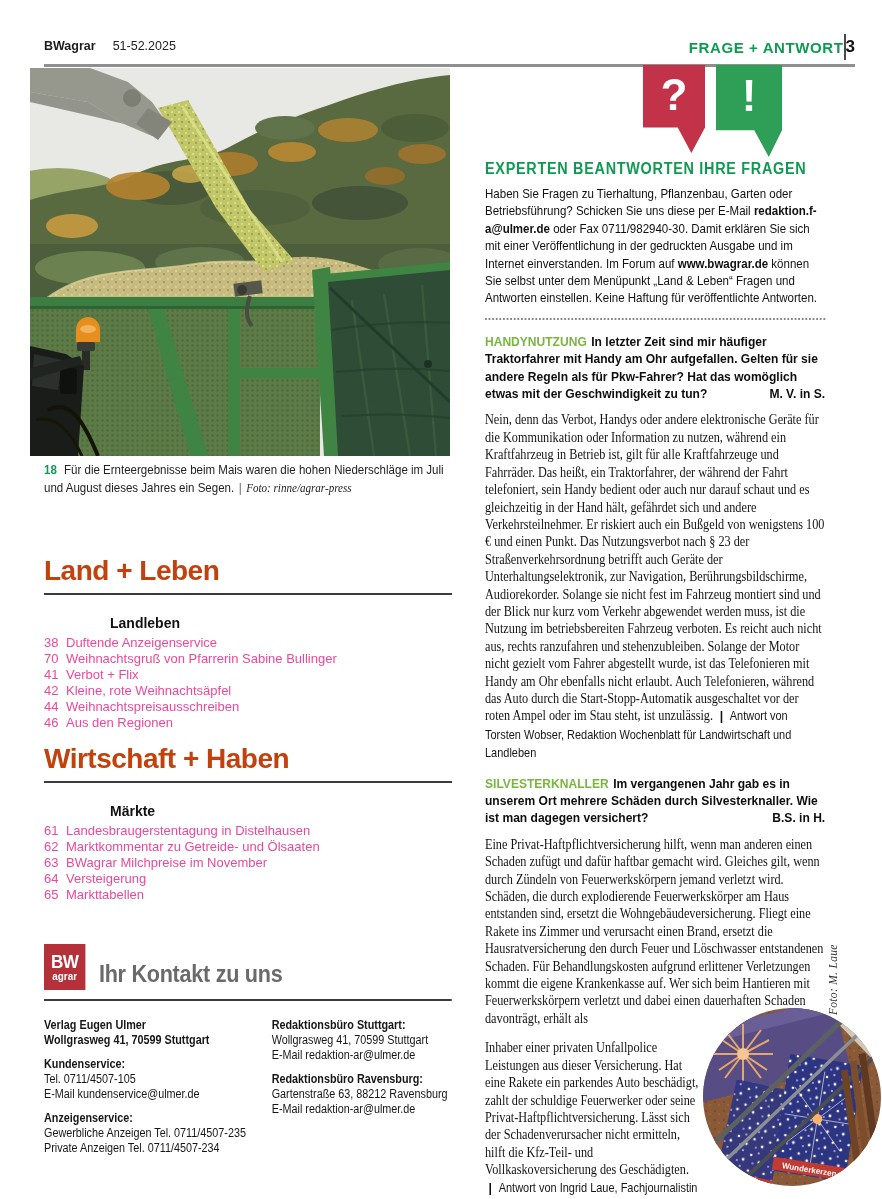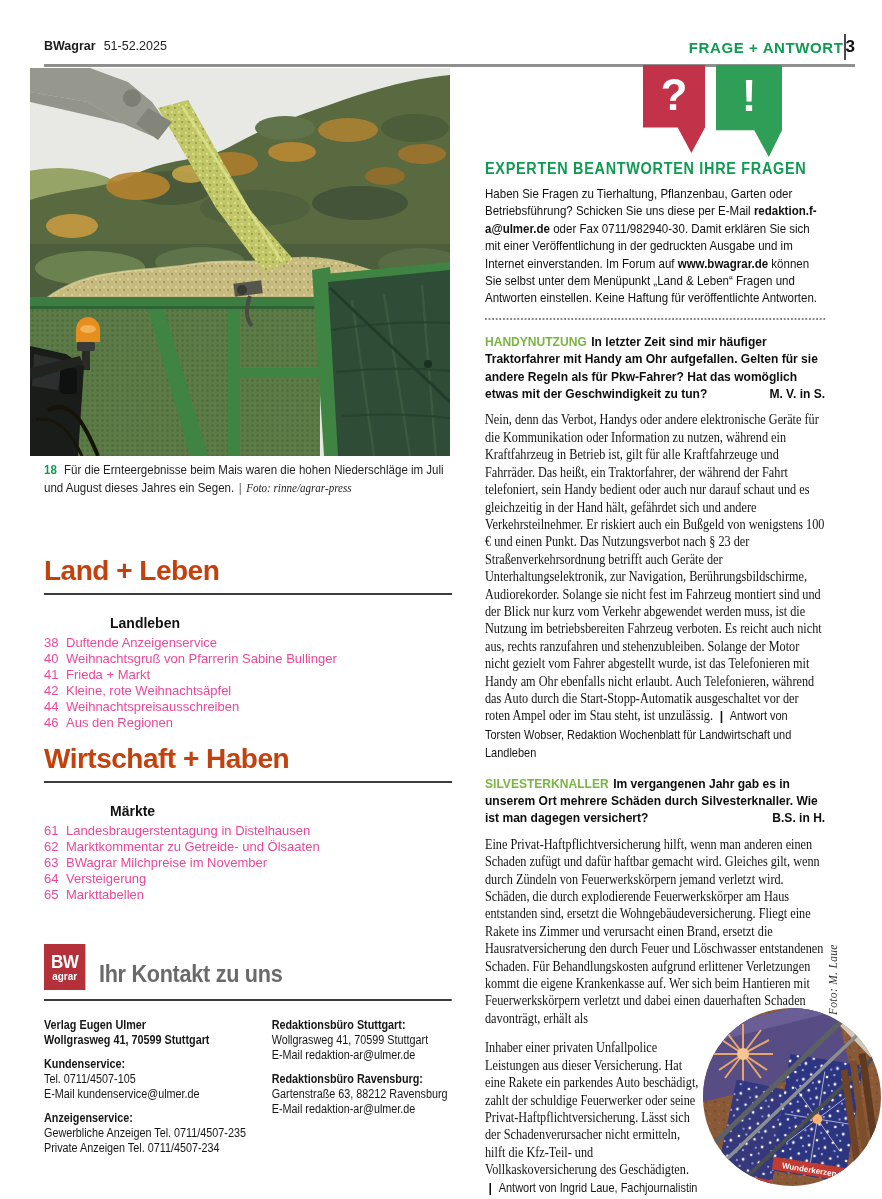--- a/index.html
+++ b/index.html
@@ -3,21 +3,21 @@
 <meta charset="utf-8">
 <style>
   html,body{margin:0;padding:0;}
   body{width:882px;height:1199px;position:relative;background:#ffffff;overflow:hidden;
        font-family:"Liberation Sans",sans-serif;color:#1c1c1c;}
   .abs{position:absolute;}
   .b{font-weight:bold;}
 
   
   #hdr-left{left:44px;top:39px;font-size:12.5px;}
-  #hdr-left .mag{font-weight:bold;margin-right:8px;text-align:center;}
+  #hdr-left .mag{font-weight:bold;margin-right:17px;text-align:center;}
   #hdr-left .issue{color:#222;}
   #hdr-right{right:27px;top:34px;display:flex;align-items:center;}
   #hdr-right .sect{color:#0e9b51;font-weight:bold;font-size:15px;letter-spacing:.6px;}
   #hdr-right .vdiv{width:2px;height:26px;background:#4a4a4a;}
   #hdr-right .pageno{font-weight:bold;font-size:17px;color:#111;}
   #hdr-rule{left:44px;top:64px;width:811px;height:3px;background:#8f8f8f;}
 
   
   #photo{left:30px;top:68px;width:420px;height:388px;}
   #caption{left:44px;top:461px;width:452px;transform:scaleX(.9);transform-origin:0 0;
@@ -185,26 +185,26 @@
 <div class="toc-section abs" style="top:556px">
   <div class="toc-title">Land + Leben</div>
   <div class="toc-rule"></div>
   <div class="toc-group">Landleben</div>
   <div class="toc-list">
     <div class="toc-row">
         <span class="pg">38</span>
         <span>Duftende Anzeigenservice</span>
       </div>
     <div class="toc-row">
-        <span class="pg">40</span>
+        <span class="pg">70</span>
         <span>Weihnachtsgruß von Pfarrerin Sabine Bullinger</span>
       </div>
     <div class="toc-row">
         <span class="pg">41</span>
-        <span>Frieda + Markt</span>
+        <span>Verbot + Flix</span>
       </div>
     <div class="toc-row">
         <span class="pg">42</span>
         <span>Kleine, rote Weihnachtsäpfel</span>
       </div>
     <div class="toc-row">
         <span class="pg">44</span>
         <span>Weihnachtspreisausschreiben</span>
       </div>
     <div class="toc-row">

